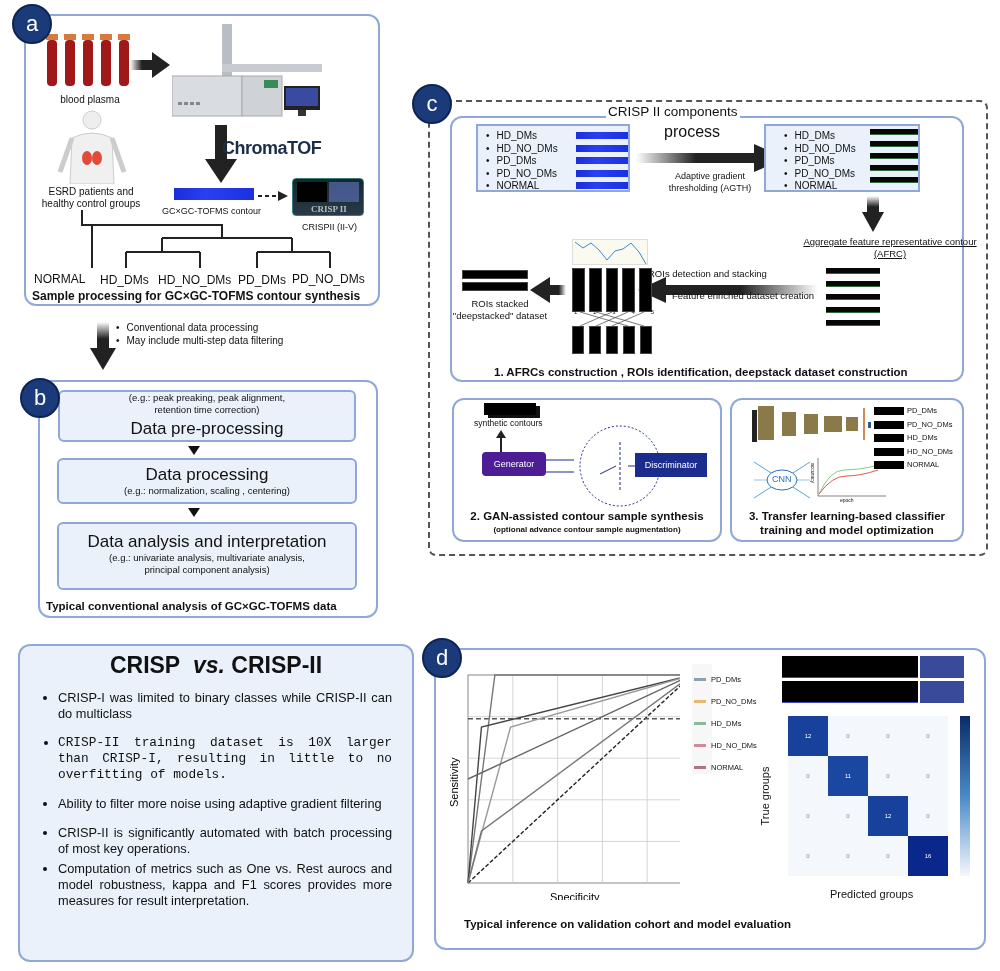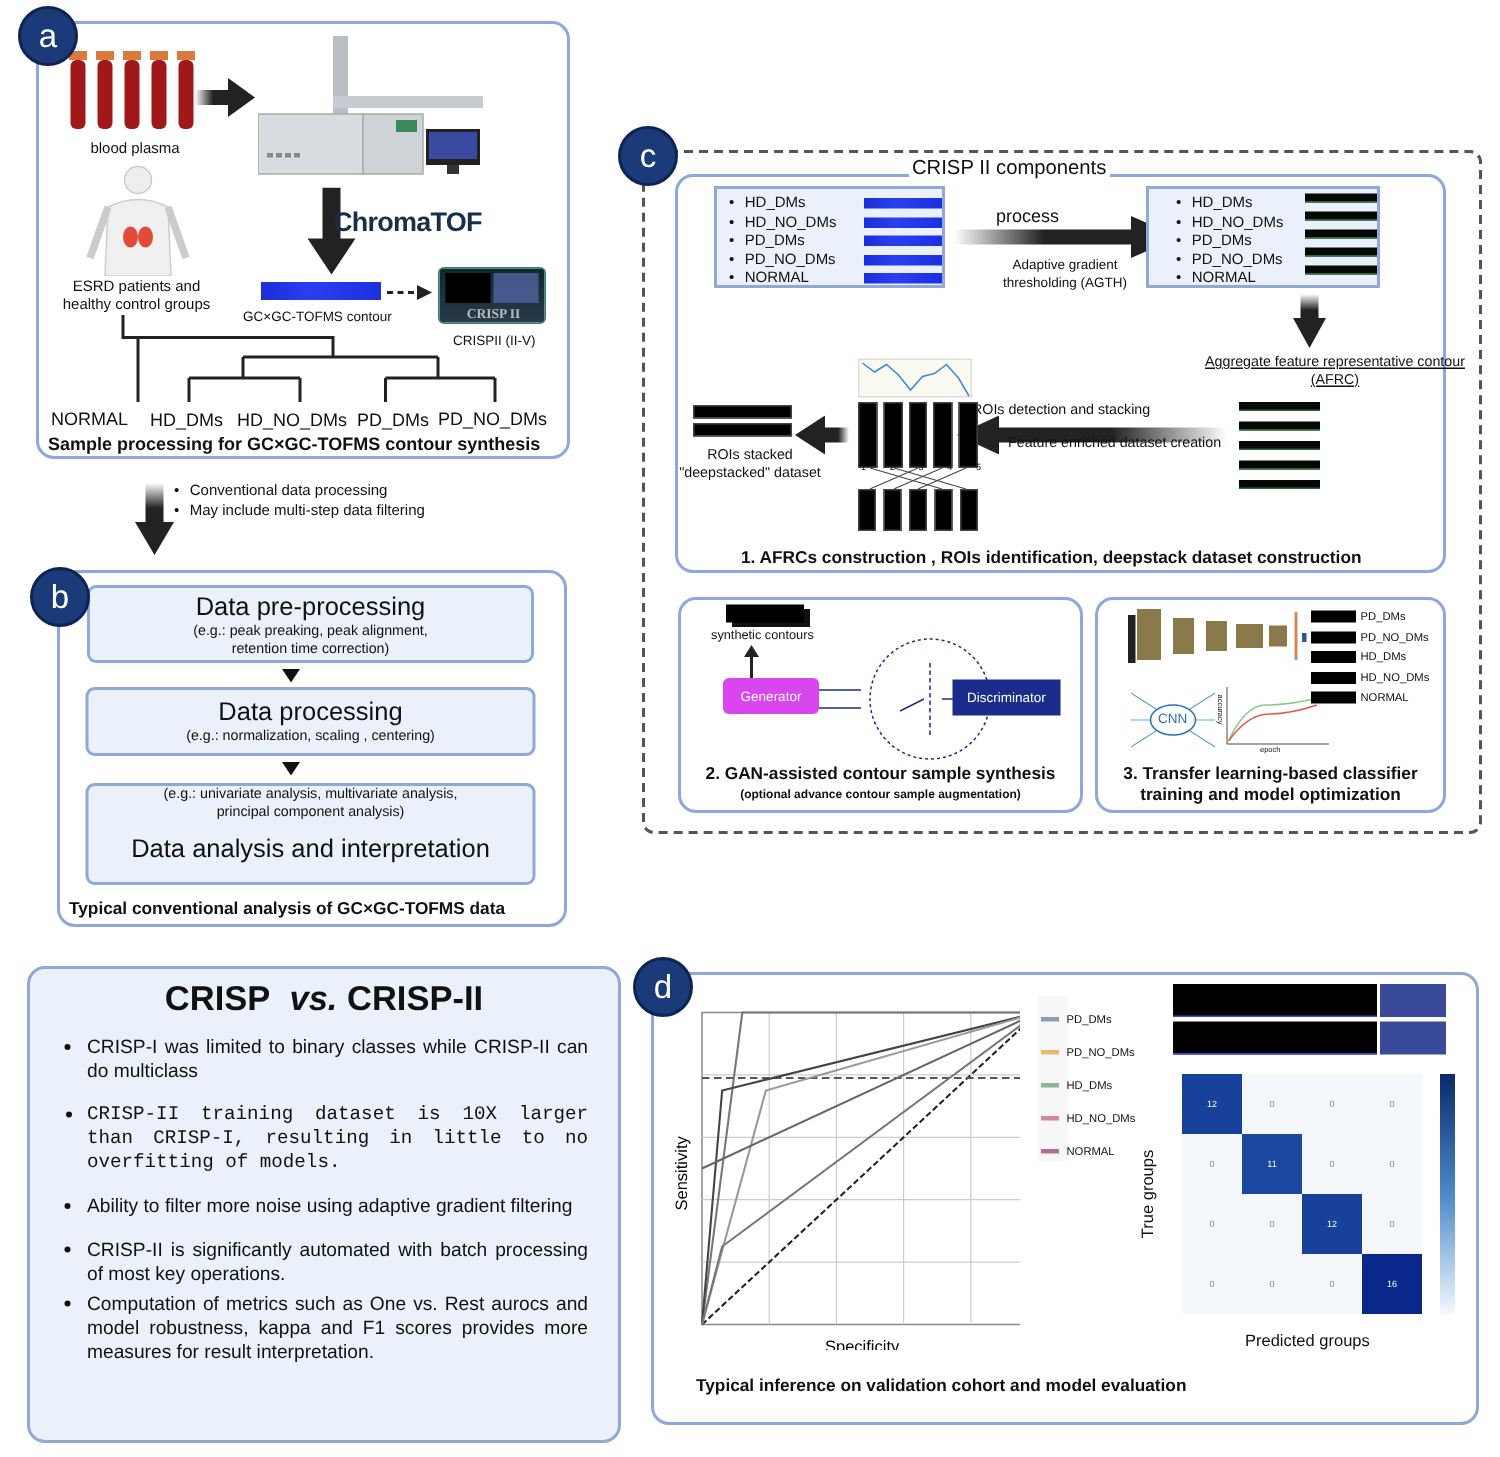--- a/index.html
+++ b/index.html
@@ -139,32 +139,32 @@
 </div>
 <ul class="abs bl" style="left:116px;top:321px;font-size:10px;line-height:13px;">
   <li>Conventional data processing</li>
   <li>May include multi-step data filtering</li>
 </ul>
 
 <div class="panel" style="left:38px;top:380px;width:340px;height:238px;"></div>
 <div class="badge" style="left:20px;top:378px;">b</div>
 
 <div class="abs lightbox center" style="left:58px;top:390px;width:298px;height:52px;">
+  <div style="font-size:9.5px;line-height:12px;padding:0 60px;">(e.g.: peak preaking, peak alignment, retention time correction)</div>
   <div style="font-size:17px;margin-top:3px;">Data pre-processing</div>
-  <div style="font-size:9.5px;line-height:12px;padding:0 60px;">(e.g.: peak preaking, peak alignment, retention time correction)</div>
 </div>
 <div class="abs tri" style="left:188px;top:446px;"></div>
 <div class="abs lightbox center" style="left:57px;top:458px;width:300px;height:46px;">
   <div style="font-size:17px;margin-top:5px;">Data processing</div>
   <div style="font-size:9.5px;">(e.g.: normalization, scaling , centering)</div>
 </div>
 <div class="abs tri" style="left:188px;top:508px;"></div>
 <div class="abs lightbox center" style="left:57px;top:522px;width:300px;height:68px;">
+  <div style="font-size:17px;margin-top:8px;">Data analysis and interpretation</div>
   <div style="font-size:9.5px;line-height:12px;padding:0 38px;">(e.g.: univariate analysis, multivariate analysis, principal component analysis)</div>
-  <div style="font-size:17px;margin-top:8px;">Data analysis and interpretation</div>
 </div>
 <div class="abs bold" style="left:46px;top:600px;font-size:11.5px;">Typical conventional analysis of GC×GC-TOFMS data</div>
 
 <div class="abs" style="left:428px;top:100px;width:560px;height:456px;border:2px dashed #555;border-radius:8px;"></div>
 <div class="badge" style="left:412px;top:84px;">c</div>
 <div class="abs" style="left:606px;top:104px;font-size:13.5px;background:#fff;padding:0 2px;z-index:2;">CRISP II components</div>
 
 <div class="panel" style="left:450px;top:116px;width:514px;height:266px;"></div>
 <div class="abs lightbox" style="left:476px;top:124px;width:154px;height:68px;border-radius:0;">
   <ul class="abs bl" style="left:8px;top:4px;font-size:10px;line-height:12.5px;">
@@ -175,21 +175,21 @@
     <li>NORMAL</li>
   </ul>
   <div class="abs" style="left:98px;top:6px;width:52px;">
     <div class="contour-blue" style="height:7px;margin-bottom:5.5px;"></div>
     <div class="contour-blue" style="height:7px;margin-bottom:5.5px;"></div>
     <div class="contour-blue" style="height:7px;margin-bottom:5.5px;"></div>
     <div class="contour-blue" style="height:7px;margin-bottom:5.5px;"></div>
     <div class="contour-blue" style="height:7px;"></div>
   </div>
 </div>
-<div class="abs" style="left:664px;top:137px;font-size:12px;text-align:center;">process</div>
+<div class="abs" style="left:664px;top:123px;font-size:16px;text-align:center;">process</div>
 <div class="abs" style="left:636px;top:144px;">
   <svg width="150" height="28">
       <defs>
         <linearGradient id="gc" x1="0" x2="1">
           <stop offset="0" stop-color="#fff"></stop>
           <stop offset=".5" stop-color="#222"></stop>
         </linearGradient>
       </defs>
       <rect x="0" y="9" width="120" height="10" fill="url(#gc)"></rect>
       <polygon points="118,0 150,14 118,28" fill="#222"></polygon>
@@ -307,21 +307,21 @@
 
 <div class="panel" style="left:452px;top:398px;width:270px;height:144px;"></div>
 <div class="abs" style="left:484px;top:403px;width:52px;height:12px;background:#000;box-shadow:4px 3px 0 #111;"></div>
 <div class="abs" style="left:474px;top:418px;font-size:8.5px;">synthetic contours</div>
 <div class="abs" style="left:496px;top:430px;">
   <svg width="10" height="22">
       <rect x="4" y="6" width="2" height="16" fill="#222"></rect>
       <polygon points="0,8 10,8 5,0" fill="#222"></polygon>
     </svg>
 </div>
-<div class="abs" style="left:482px;top:452px;width:64px;height:24px;background:#d946ef;border-radius:4px;color:#fff;font-size:9px;display:flex;align-items:center;justify-content:center;">
+<div class="abs" style="left:482px;top:452px;width:64px;height:24px;background:#4c1d95;border-radius:4px;color:#fff;font-size:9px;display:flex;align-items:center;justify-content:center;">
   <span>Generator</span>
 </div>
 <div class="abs" style="left:540px;top:424px;">
   <svg width="160" height="84">
       <circle cx="80" cy="42" r="40" fill="none" stroke="#1b2c8c" stroke-dasharray="2,2"></circle>
       <line x1="6" y1="36" x2="34" y2="36" stroke="#1b2c8c"></line>
       <line x1="6" y1="48" x2="34" y2="48" stroke="#1b2c8c"></line>
       <line x1="60" y1="50" x2="76" y2="42" stroke="#1b2c8c"></line>
       <line x1="80" y1="18" x2="80" y2="66" stroke="#1b2c8c" stroke-dasharray="3,2"></line>
       <line x1="88" y1="42" x2="126" y2="42" stroke="#1b2c8c"></line>

